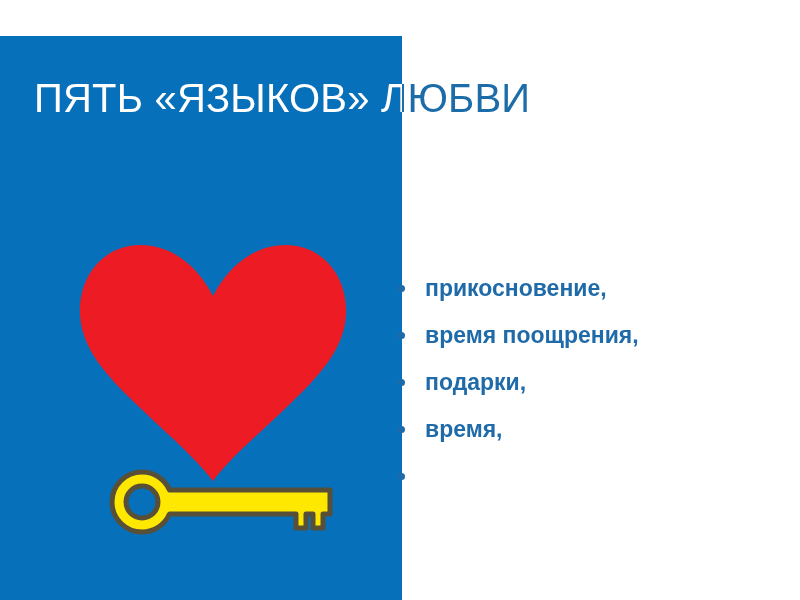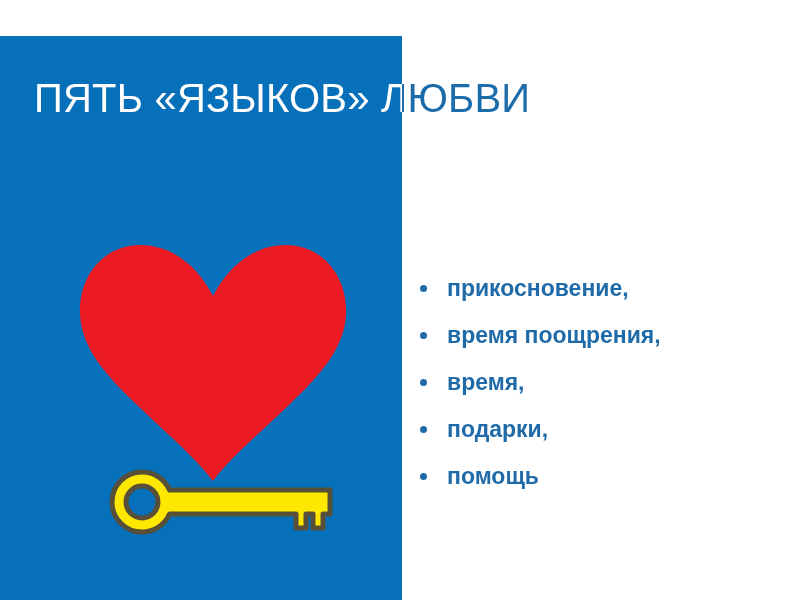--- a/index.html
+++ b/index.html
@@ -82,21 +82,21 @@
     top: 0;
     width: 402px;
     height: 120px;
     overflow: hidden;
   }
   .title-on-blue { color: #ffffff; }
 
   
   .bullet-list {
     position: absolute;
-    left: 416px;
+    left: 394px;
     top: 232px;
     width: 360px;
     margin: 0;
     padding: 0;
     list-style: none;
   }
   .bullet-item {
     position: relative;
     padding-left: 31px;
     height: 47px;
@@ -181,25 +181,24 @@
     <li class="bullet-item">
       <span class="bullet-dot"></span>
       <span>прикосновение,</span>
     </li>
     <li class="bullet-item">
       <span class="bullet-dot"></span>
       <span>время поощрения,</span>
     </li>
     <li class="bullet-item">
       <span class="bullet-dot"></span>
+      <span>подарки,</span>
+    </li>
+    <li class="bullet-item">
+      <span class="bullet-dot"></span>
       <span>время,</span>
     </li>
     <li class="bullet-item">
       <span class="bullet-dot"></span>
-      <span>подарки,</span>
-    </li>
-    <li class="bullet-item">
-      <span class="bullet-dot"></span>
-      <span>помощь</span>
     </li>
   </ul>
 
 </div>
 
 </body></html>

